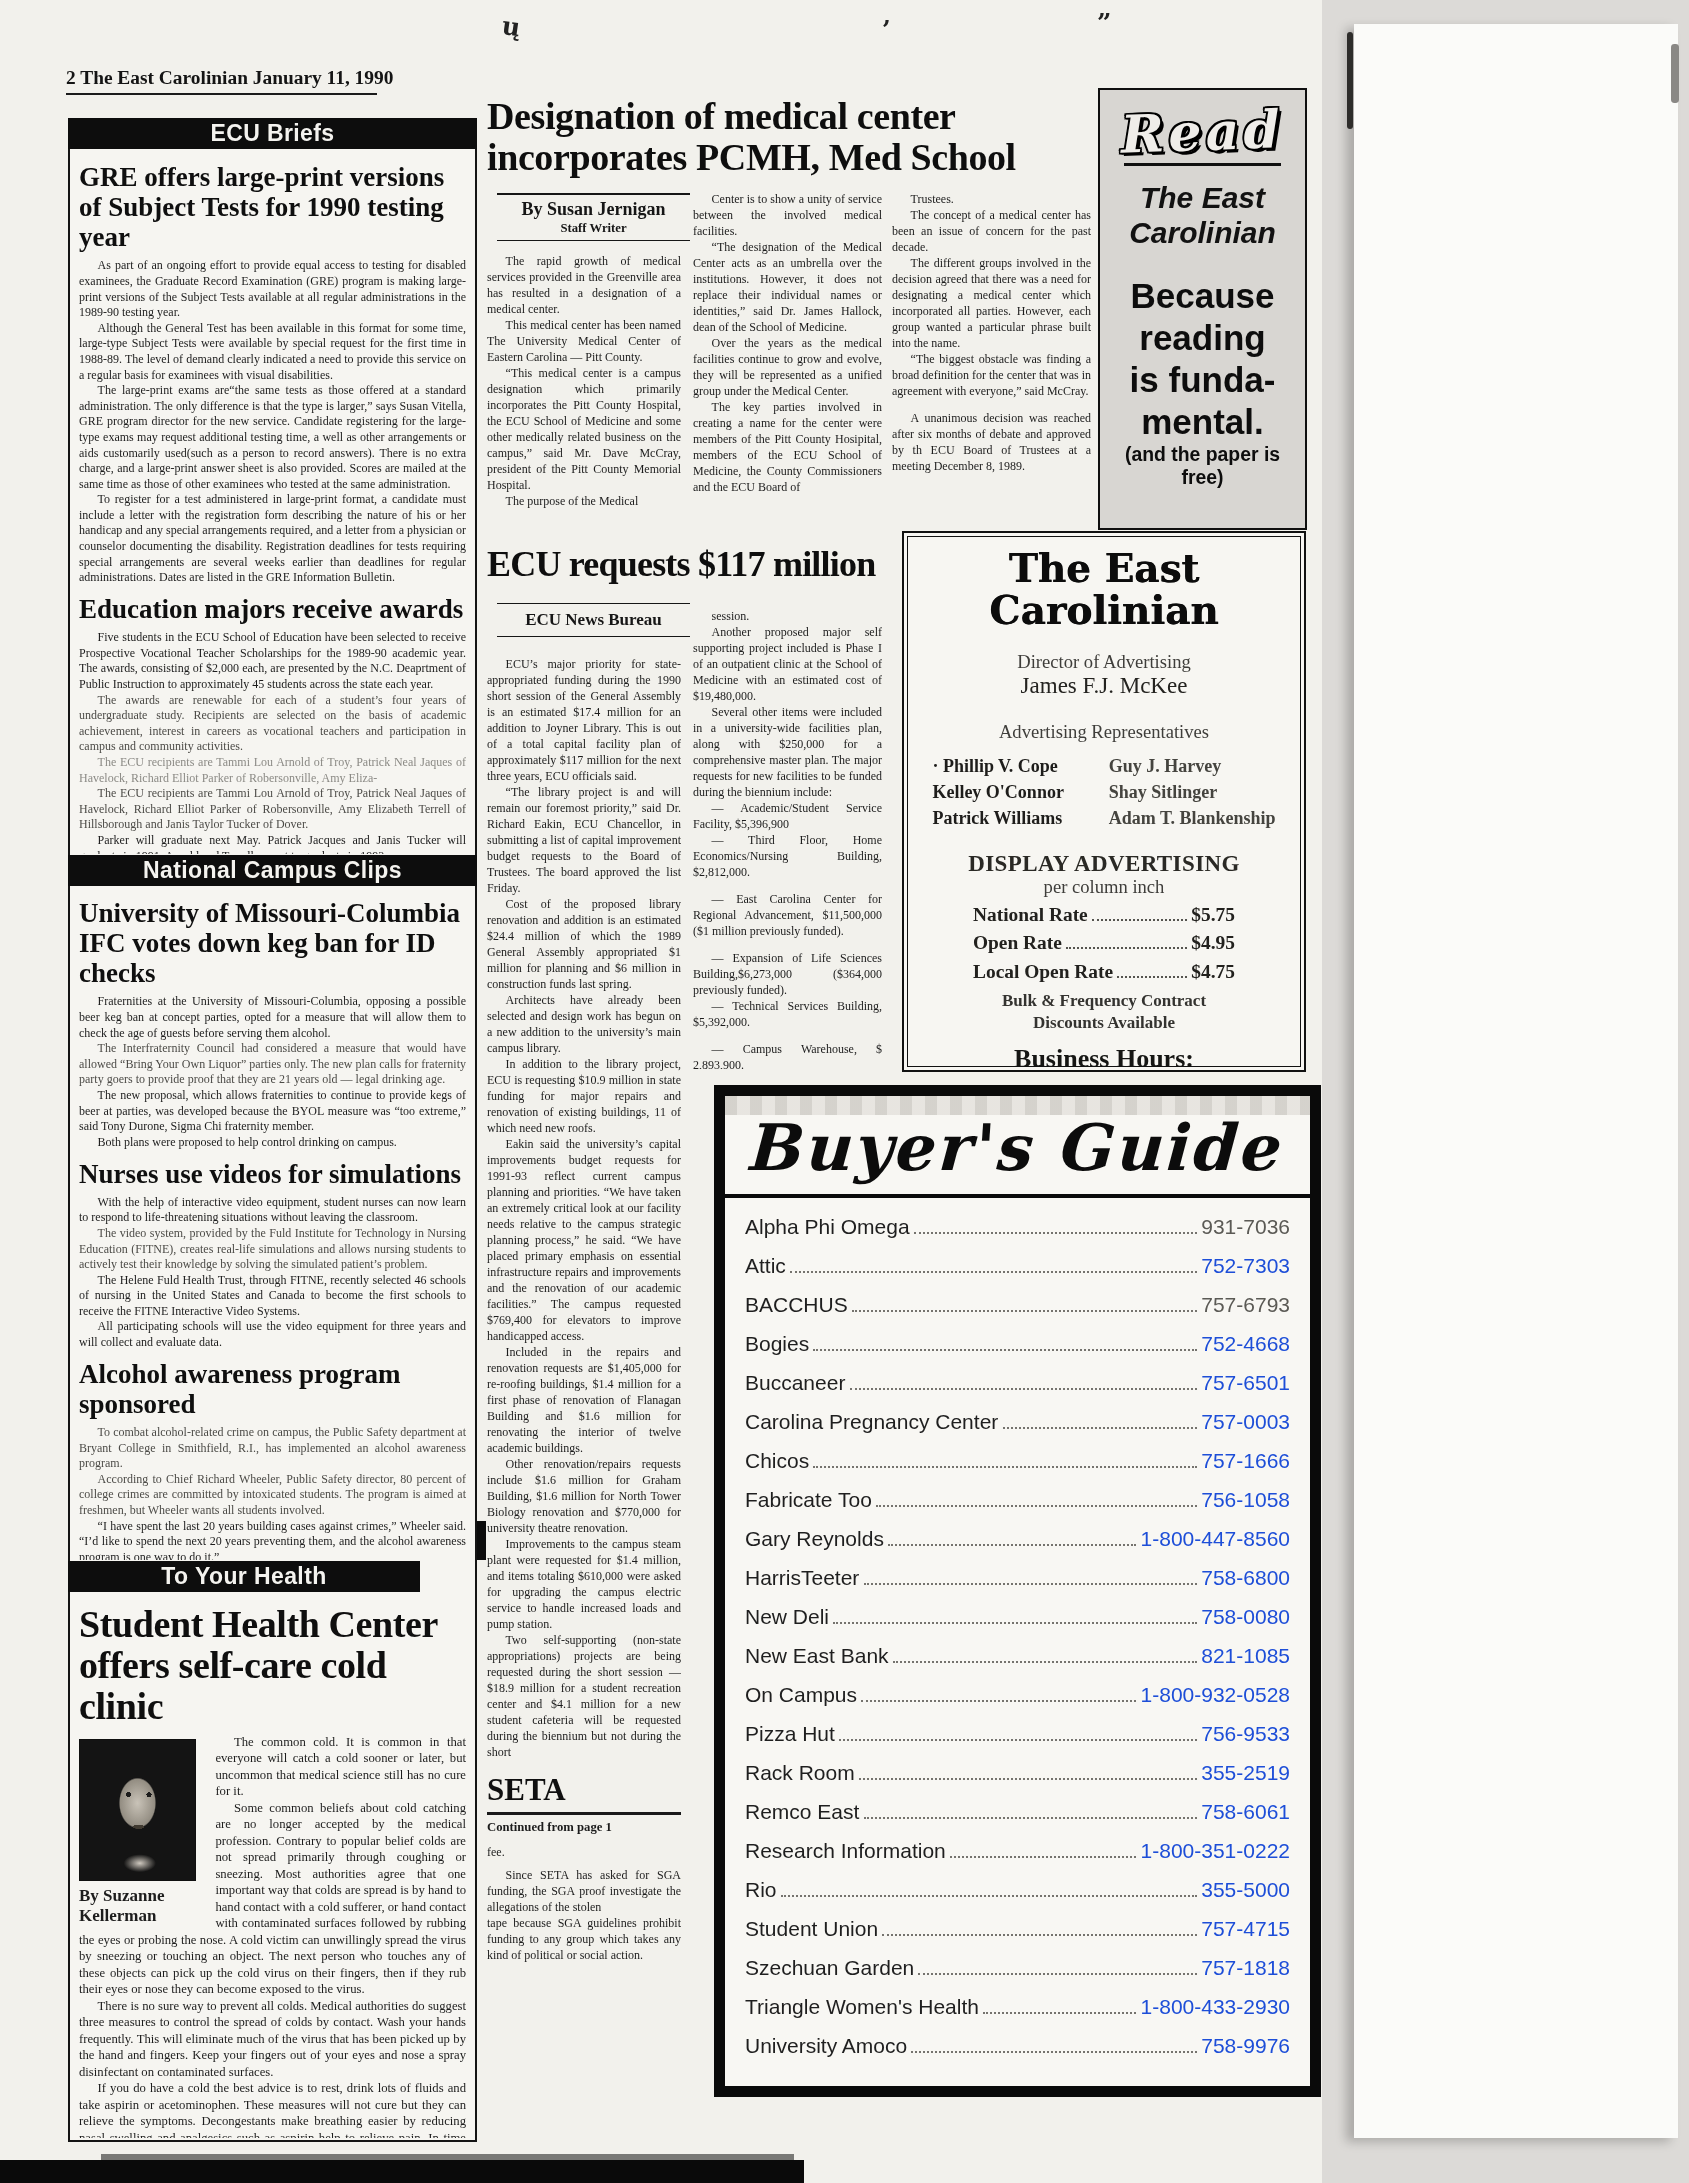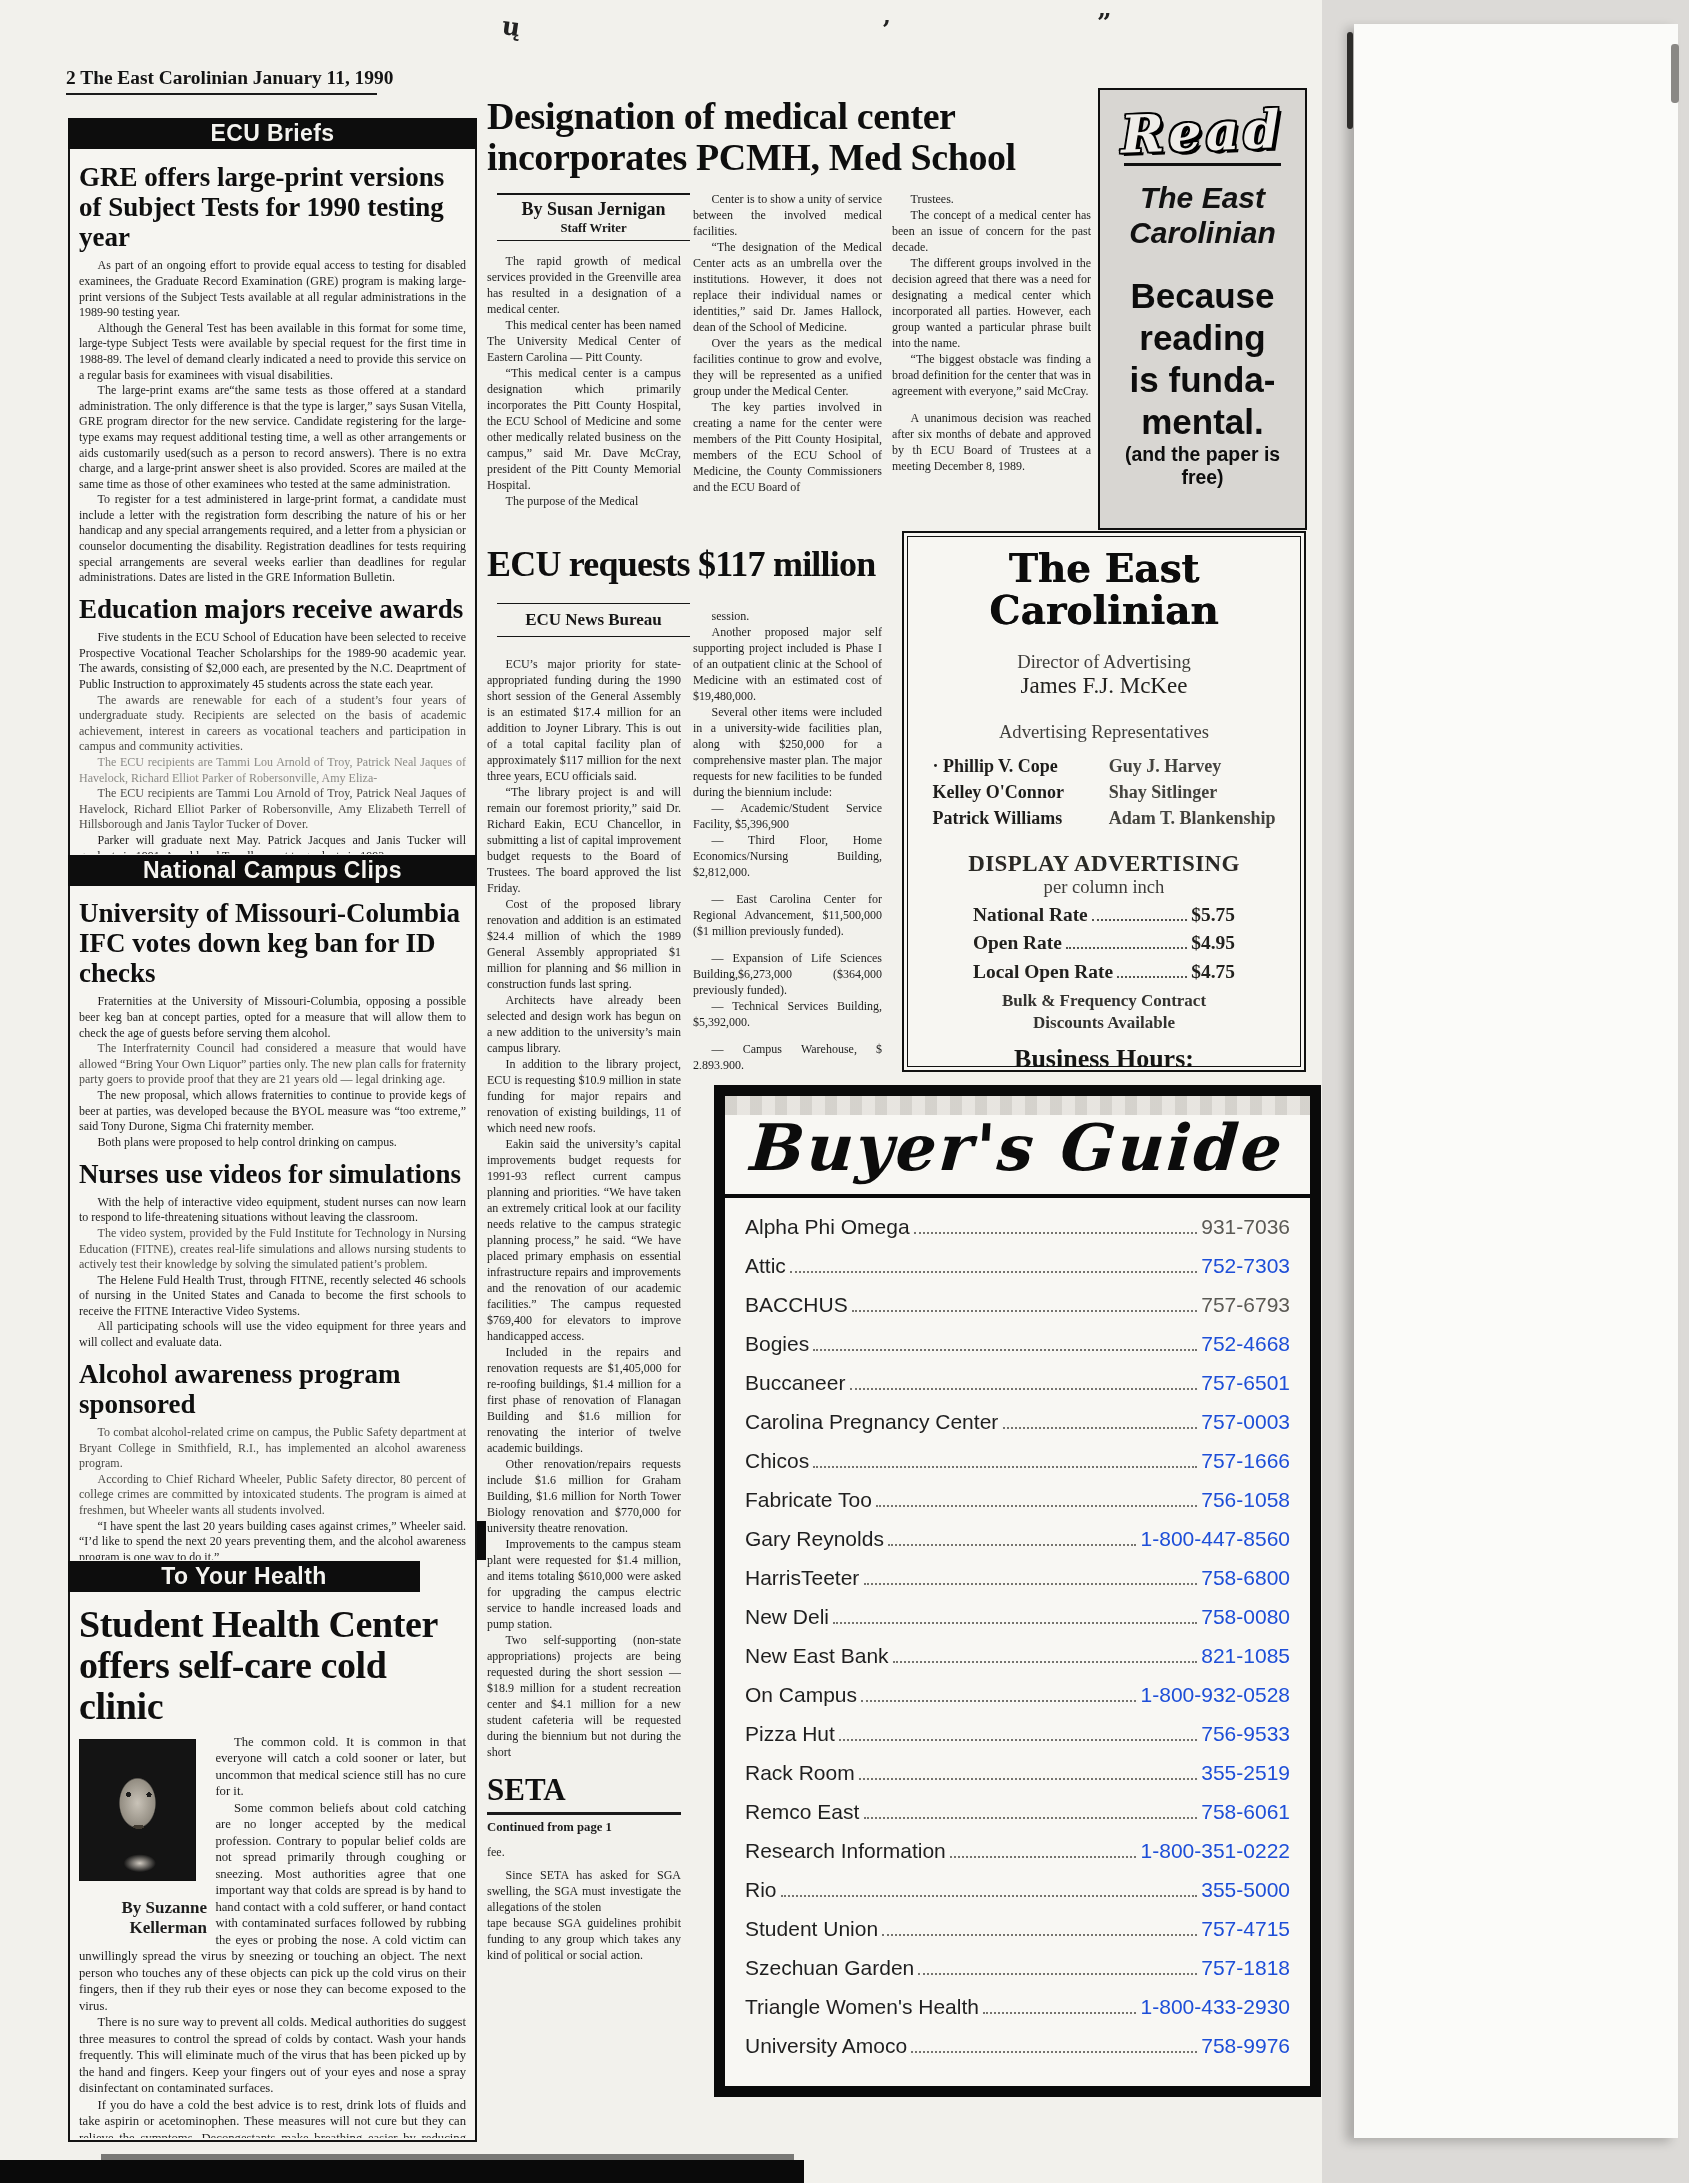--- a/index.html
+++ b/index.html
@@ -30,21 +30,21 @@
   p.light{color:#8b8a85;}
   p.dim{color:#4c4b47;}
   .photo-wrap{float:left;width:128px;margin:5px 8.4px 1.7px 0;}
   .photo{width:115px;height:140px;border:1.7px solid #101010;background:
     radial-gradient(circle 4.2px at 42% 39%, #1c1c1c 0 60%, rgba(0,0,0,0) 61%),
     radial-gradient(circle 4.2px at 60% 39%, #1c1c1c 0 60%, rgba(0,0,0,0) 61%),
     radial-gradient(ellipse 9.3px 3.4px at 51% 62%, #403a31 0 60%, rgba(0,0,0,0) 61%),
     radial-gradient(ellipse 23px 12.7px at 52% 88%, #cfc9bf 0%, rgba(20,20,20,0) 70%),
     radial-gradient(ellipse 30px 41px at 50% 45%, #c9c3b8 0%, #938d82 58%, rgba(18,18,18,0) 62%),
     #141414;}
-  .photo-caption{font:bold 17px/20px "Liberation Serif",serif;margin-top:17px;text-indent:0;text-align:right;}
+  .photo-caption{font:bold 17px/20px "Liberation Serif",serif;margin-top:5px;text-indent:0;text-align:left;}
   
   .midcol{overflow:hidden;font-size:12px;line-height:16px;text-align:justify;color:#1c1c1c;}
   .midcol p{margin:0;text-indent:18.6px;}
   .midcol p.gap{margin-top:11px;}
   .big-head{font-weight:bold;color:#0e0e0e;letter-spacing:-0.4px;
             font-family:"Liberation Serif",serif;}
   .byline-box{text-align:center;border-top:2.5px solid #161616;border-bottom:1.7px solid #161616;
               font-family:"Liberation Serif",serif;font-weight:bold;color:#161616;}
   .seta-head{font:bold 31px/33px "Liberation Serif",serif;color:#101010;}
   .seta-rule{height:2.5px;background:#1a1a1a;margin:6px 0 4.2px;}
@@ -225,21 +225,21 @@
     <p class="gap">— Expansion of Life Sciences Building,$6,273,000  ($364,000 previously funded).</p>
     <p>— Technical Services Building, $5,392,000.</p>
     <p class="gap">— Campus Warehouse, $ 2,893,900.</p>
   </div>
 
   <div class="abs midcol" style="left:487px;top:1773px;width:194px;height:363px;">
     <div class="seta-head">SETA</div>
     <div class="seta-rule"></div>
     <div class="seta-cont">Continued from page 1</div>
     <p style="text-indent:0;margin-top:8.4px;">fee.</p>
-    <p style="margin-top:6.8px;">Since SETA has asked for SGA swelling, the SGA must investigate the allegations of the stolen</p>
+    <p style="margin-top:6.8px;">Since SETA has asked for SGA funding, the SGA proof investigate the allegations of the stolen</p>
     <p style="text-indent:0;">tape because SGA guidelines prohibit funding to any group which takes any kind of political or social action.</p>
   </div>
 
   <div class="abs" id="read-ad">
     <div id="read-word">Read</div>
     <div id="read-underline"></div>
     <div class="read-east">The East</div>
     <div class="read-east">Carolinian</div>
     <div class="read-big" style="margin-top:25px;">Because</div>
     <div class="read-big">reading</div>

